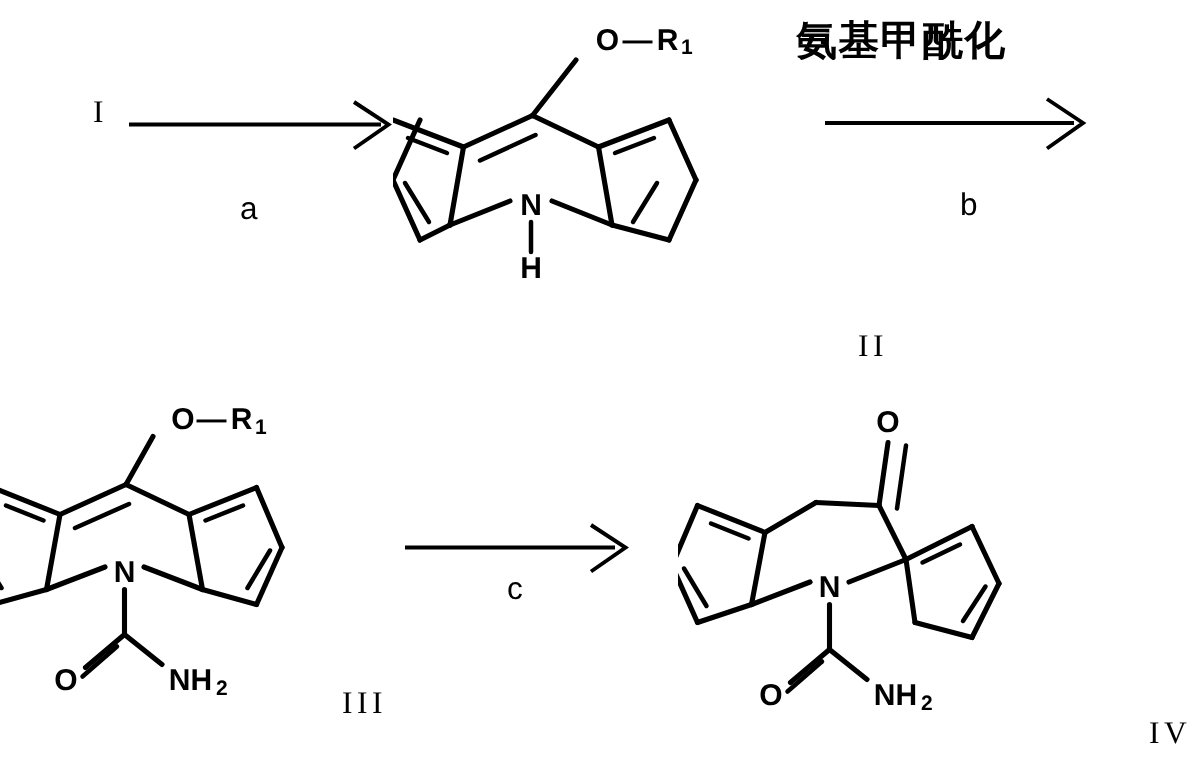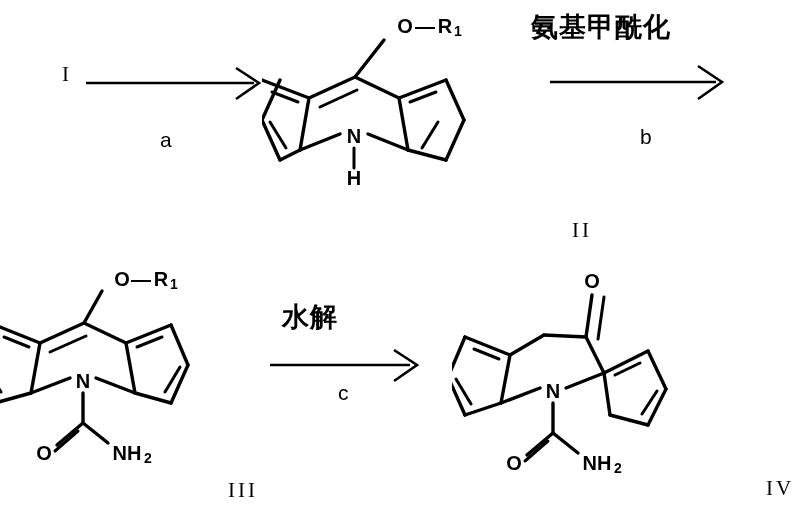--- a/index.html
+++ b/index.html
@@ -140,21 +140,20 @@
     <text class="atom" x="91" y="118">N</text>
     <text class="atom" x="130" y="16">O</text>
     <text class="atom" x="149" y="16">—</text>
     <text class="atom" x="169" y="16">R</text>
     <text class="atom-sub" x="178" y="24">1</text>
     <text class="atom" x="52" y="190">O</text>
     <text class="atom" x="135" y="190">NH</text>
     <text class="atom-sub" x="152" y="198">2</text>
   </svg>
 
-  <div class="lbl cjk" style="left:282px;top:299px;">水解</div>
 
   <svg class="lbl" style="left:268px;top:345px;" width="170" height="40">
     <line class="arrowline" x1="2" y1="20" x2="142" y2="20"></line>
     <polyline class="arrowline" points="126,5 149,20 126,36" fill="none" stroke-width="3.2"></polyline>
   </svg>
   <div class="lbl cond" style="left:338px;top:381px;">c</div>
 
   <svg class="lbl" style="left:452px;top:265px;" width="250" height="215">
 
     <path class="bond" d="M 58,90 L 92,70"></path>
@@ -188,17 +187,17 @@
     <path class="bond" d="M 101,168 L 75,190"></path>
     <path class="bond-thin" d="M 96,176 L 73,196"></path>
     <path class="bond" d="M 101,168 L 126,188"></path>
 
     <text class="atom" x="101" y="128">N</text>
     <text class="atom" x="62" y="200">O</text>
     <text class="atom" x="145" y="200">NH</text>
     <text class="atom-sub" x="162" y="208">2</text>
   </svg>
 
-  <div class="lbl roman" style="left:228px;top:478px;font-family:Liberation Serif, serif;">III</div>
+  <div class="lbl roman" style="left:228px;top:456px;font-family:Liberation Serif, serif;">III</div>
 
   <div class="lbl roman" style="left:766px;top:476px;">IV</div>
 
 </div>
 
 </body></html>

